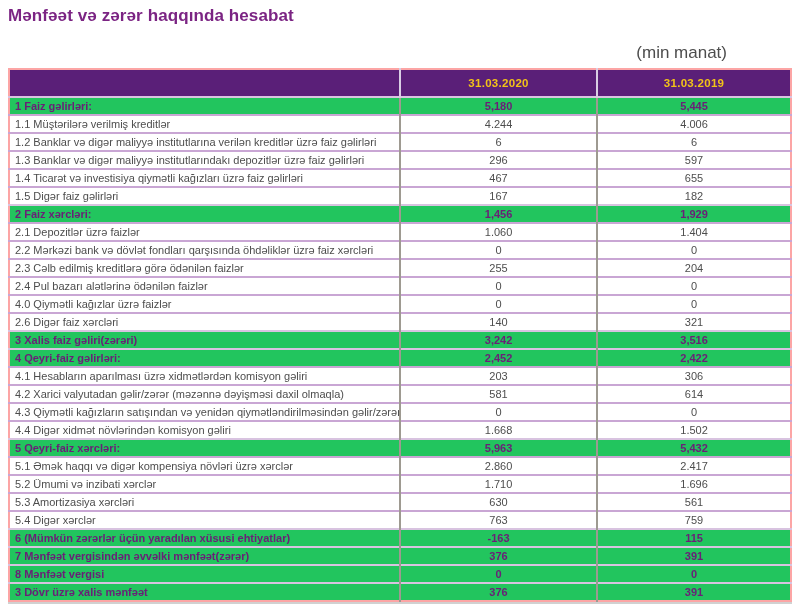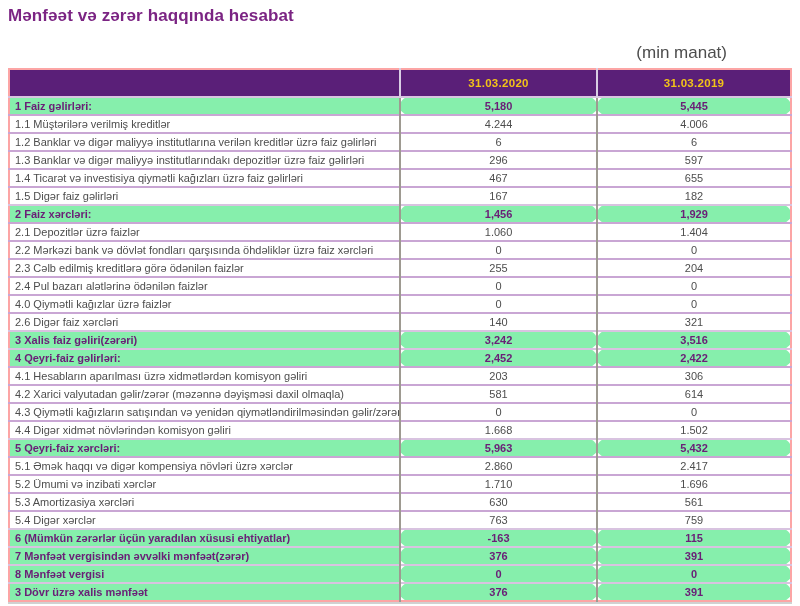--- a/index.html
+++ b/index.html
@@ -36,23 +36,23 @@
     letter-spacing:0.3px;
   }
   thead th + th{border-left:2px solid #d9cde4;}
   tbody tr{height:18px;}
   tbody td{
     padding:0;font-size:11px;line-height:1;
     border-top:2px solid #c9a6d4;
     overflow:hidden;white-space:nowrap;
   }
   tbody td.c-label{padding-left:5px;text-align:left;}
-  tbody td.c-num{text-align:center;border-left:2px solid rgba(40,30,10,0.45);border-radius:9px;}
+  tbody td.c-num{text-align:center;border-left:2px solid rgba(40,30,10,0.45);}
   tr.detail td{background:#ffffff;color:#4d4d4d;font-weight:400;}
-  tr.section td{background:#86efac;color:#6a2077;font-weight:bold;}
+  tr.section td{background:#22c55e;color:#6a2077;font-weight:bold;}
   tr.section td{border-top-color:#d8c3e0;}
 </style>
 </head>
 <body>
 
 <div class="page">
   <h1 class="page-title">Mənfəət və zərər haqqında hesabat</h1>
   <div class="unit-note">(min manat)</div>
 
   <table class="pl-table">

